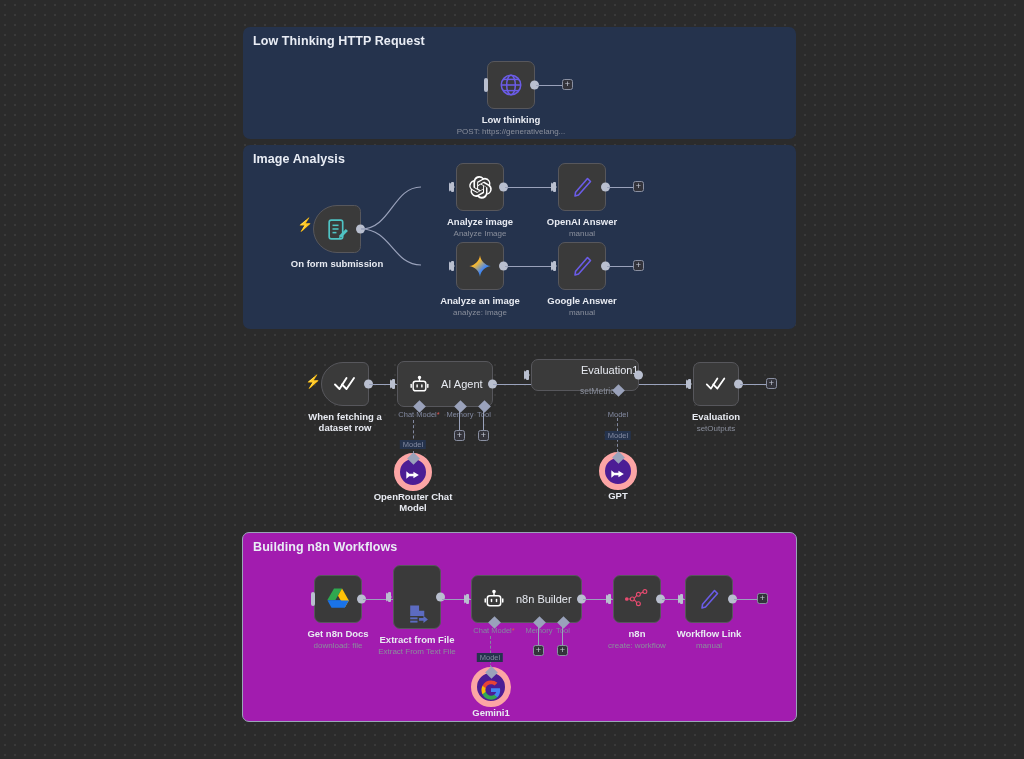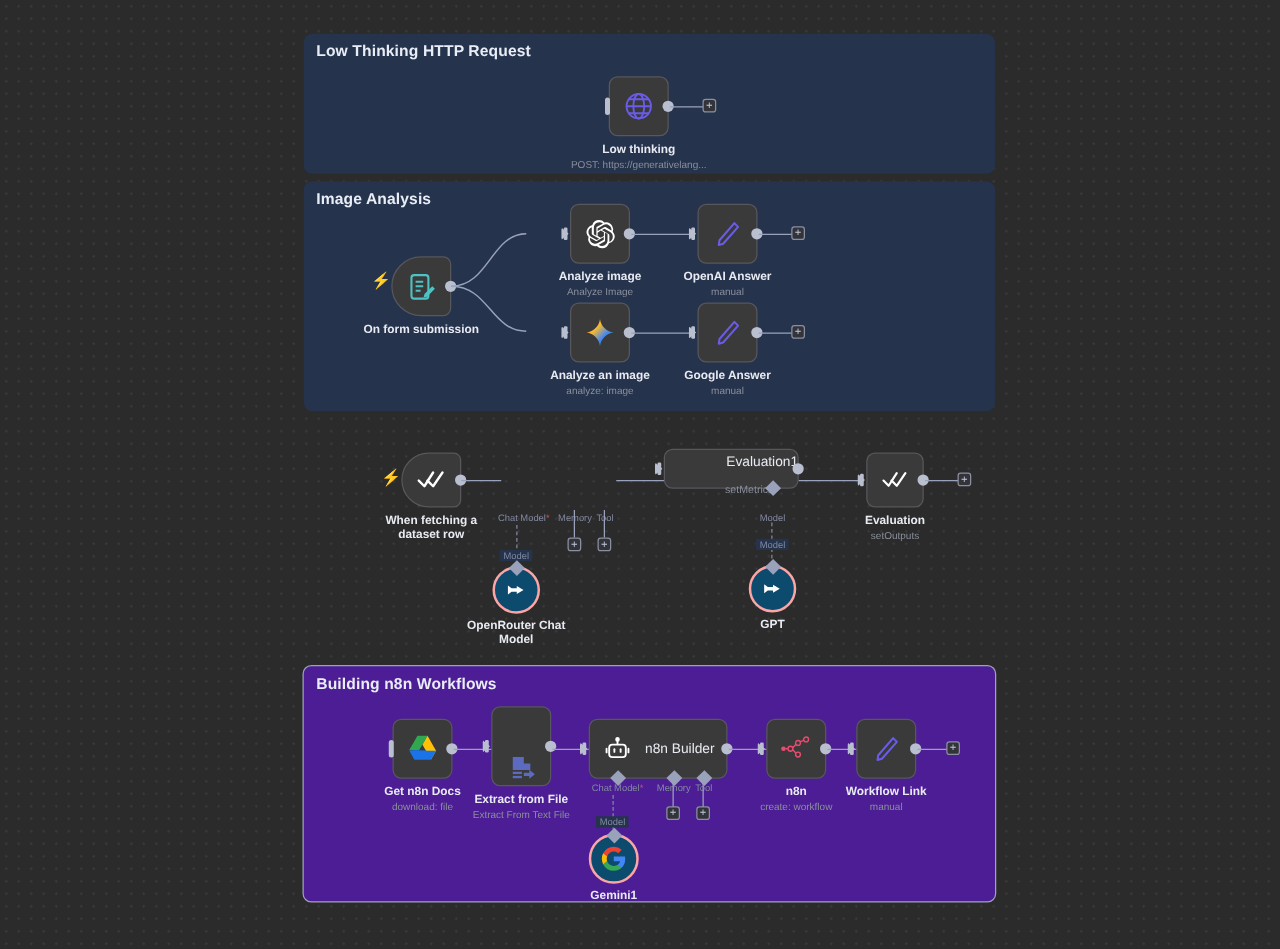--- a/index.html
+++ b/index.html
@@ -16,21 +16,21 @@
 
   
   .panel{
     position:absolute;
     background:#25334d;
     border-radius:7px;
     box-sizing:border-box;
   }
   .panel.selected{
     border:1.5px solid #9aa4b8;
-    background:#4c1d95;
+    background:#a21caf;
   }
   .panel-title{
     position:absolute;
     left:10px;top:7px;
     font-size:12.5px;
     font-weight:bold;
     color:#e9edf5;
     letter-spacing:.1px;
     white-space:nowrap;
   }
@@ -51,22 +51,23 @@
     border-bottom-left-radius:26px;
     justify-content:center;
   }
   .node.wide{
     justify-content:flex-start;
     padding-left:12px;
     gap:12px;
   }
   .node.circle{
     border-radius:50%;
-    background:#0c4a6e;
-    border:2px solid #fca5a5;
+    background:#4c1d95;
+    border:6px solid #fca5a5;
+    align-items:flex-end;
   }
   .node-title{
     position:absolute;
     top:100%;margin-top:6px;
     left:50%;transform:translateX(-50%);
     font-size:9.5px;
     font-weight:bold;
     color:#e8ebf2;
     white-space:nowrap;
     text-align:center;
@@ -270,20 +271,38 @@
   <div class="node trigger" style="left:321px;top:362px;width:48px;height:44px;">
     <div class="port-out"></div>
     <svg class="icon" width="26" height="26" viewBox="0 0 26 26" fill="none" stroke="#ffffff" stroke-width="1.9" stroke-linecap="round" stroke-linejoin="round">
       <path d="M3 13.5 L7.5 18 L14.5 7"></path>
       <path d="M10 13.5 L14.5 18 L22 7"></path>
     </svg>
     <div class="node-title wrap">When fetching a dataset row</div>
   </div>
   <div class="edge" style="left:369px;top:384px;width:32px;"></div>
 
+  <div class="node wide" style="left:397px;top:361px;width:96px;height:46px;">
+    <div class="port-in arrow"></div>
+    <div class="port-out"></div>
+    <svg class="icon" width="19" height="19" viewBox="0 0 24 24" fill="none" stroke="#ffffff" stroke-width="1.8" stroke-linejoin="round">
+      <rect x="4" y="8" width="16" height="12" rx="3"></rect>
+      <line x1="12" y1="4" x2="12" y2="8"></line>
+      <circle cx="12" cy="3" r="1.3" fill="#ffffff"></circle>
+      <line x1="9" y1="12.5" x2="9" y2="15" stroke-linecap="round"></line>
+      <line x1="15" y1="12.5" x2="15" y2="15" stroke-linecap="round"></line>
+      <line x1="1.5" y1="12" x2="1.5" y2="15.5" stroke-linecap="round"></line>
+      <line x1="22.5" y1="12" x2="22.5" y2="15.5" stroke-linecap="round"></line>
+    </svg>
+    <span class="inline-label">AI Agent</span>
+
+    <div class="sub-port" style="left:17px;"></div>
+    <div class="sub-port" style="left:58px;"></div>
+    <div class="sub-port" style="left:82px;"></div>
+  </div>
   <div class="sub-label" style="left:419px;top:410px;"><span>Chat Model</span><span class="req">*</span></div>
   <div class="sub-label" style="left:460px;top:410px;">Memory</div>
   <div class="sub-label" style="left:484px;top:410px;">Tool</div>
 
   <div class="edge-dash" style="left:413px;top:420px;height:34px;"></div>
   <div class="sub-label" style="left:413px;top:440px;background:#25334d;padding:0 3px;">Model</div>
 
   <div class="edge-v" style="left:459px;top:408px;height:22px;"></div>
   <div class="plus-btn" style="left:454px;top:430px;">
     <span>+</span>

